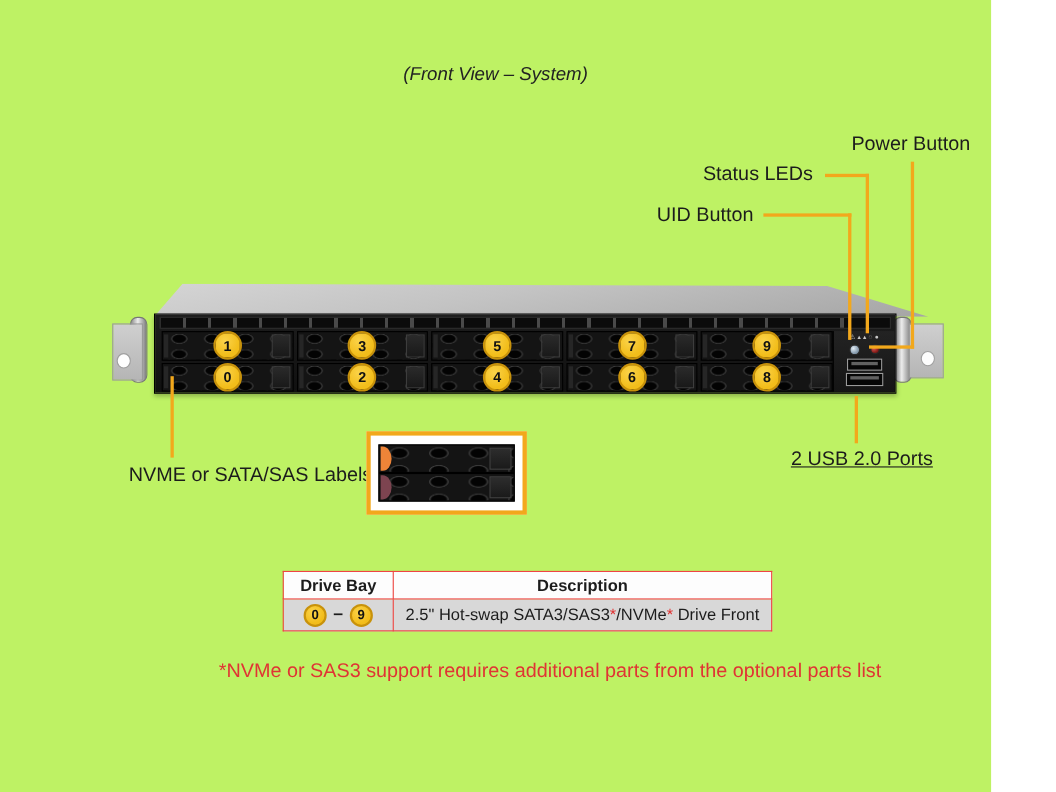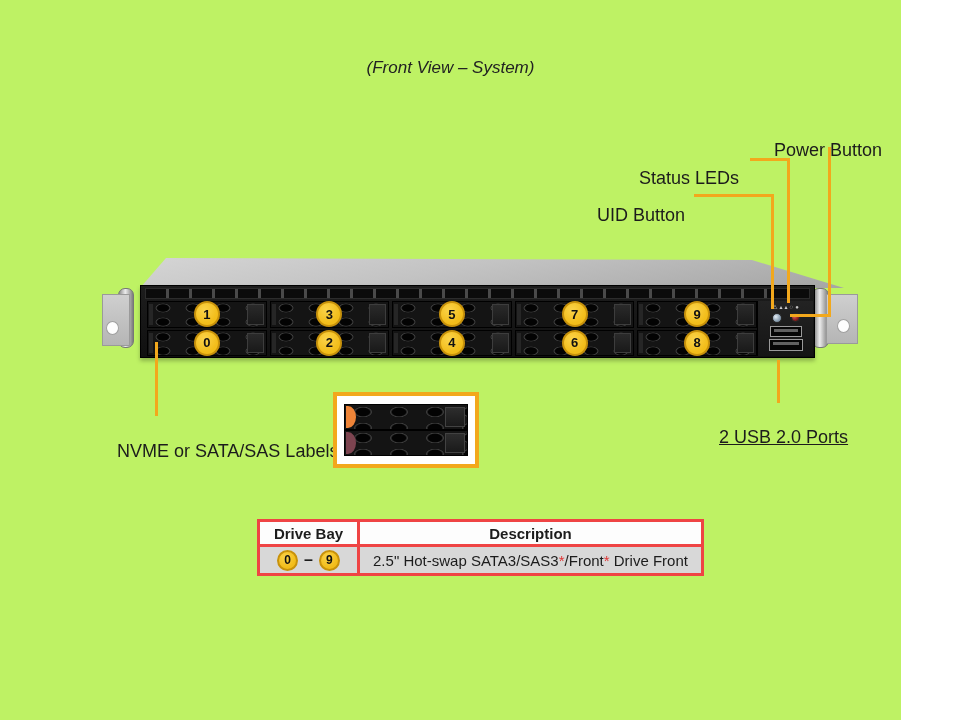--- a/index.html
+++ b/index.html
@@ -8,21 +8,21 @@
     --circle-border:#C8920B;
     --red:#E03434;
     --row-bg:#D8D8D8;
     --ink:#1c1c1c;
   }
   *{margin:0;padding:0;box-sizing:border-box;}
   body{background:#fff;font-family:"Liberation Sans",sans-serif;color:var(--ink);}
   #canvas{position:relative;width:901px;height:720px;background:#bef264;overflow:hidden;}
 
   .abs{position:absolute;}
-  .label{font-size:18px;white-space:nowrap;color:var(--ink);margin-top:20px;}
+  .label{font-size:18px;white-space:nowrap;color:var(--ink);}
   .title{left:0;right:0;top:58px;text-align:center;font-style:italic;font-size:17px;color:#222;}
   .line{background:var(--callout);}
 
   
   #chassis{left:100px;top:252px;width:770px;height:118px;}
   .chassis-top{position:absolute;left:0;top:0;width:770px;height:40px;
     clip-path:polygon(66px 6px,652px 8px,744px 36px,40px 36px);
     background:linear-gradient(170deg,#d8d8d8 0%,#c3c3c3 45%,#a2a2a2 100%);}
   .front-panel{position:absolute;left:40px;top:33px;width:675px;height:73px;
     background:linear-gradient(#1d1d1d,#101010);border:1px solid #000;
@@ -82,21 +82,21 @@
       radial-gradient(12px 7px at 0px 15px,#030303 55%,#3f3f3f 70%,#141414 78%),
       radial-gradient(12px 7px at 36px 15px,#030303 55%,#3f3f3f 70%,#141414 78%);
     background-size:36px 16px;}
   .inset-tray::after{content:"";position:absolute;right:2px;top:2px;bottom:2px;width:18px;
     background:linear-gradient(#2d2d2d,#1a1a1a);border:1px solid #424242;}
   .tray-label{position:absolute;left:1px;top:1px;bottom:1px;width:10px;
     border-radius:0 80% 80% 0 / 0 50% 50% 0;}
 
   
   #spec-table{left:257px;top:519px;border-collapse:collapse;}
-  #spec-table th,#spec-table td{border:3px solid #ef4444;text-align:center;vertical-align:middle;}
+  #spec-table th,#spec-table td{border:1px solid #ef4444;text-align:center;vertical-align:middle;}
   #spec-table th{background:#fdfdfd;font-size:15px;font-weight:bold;height:25px;padding:0 10px;}
   #spec-table td{background:var(--row-bg);height:29px;font-size:15px;}
   .bay-cell{width:100px;}
   .desc-cell{width:344px;margin-top:32px;}
   .range-wrap{display:inline-flex;align-items:center;gap:6px;}
   .badge.small{width:21px;height:21px;font-size:12px;border-width:2px;}
   .range-dash{font-weight:bold;font-size:16px;line-height:1;}
   .red{color:var(--red);}
 
   .footnote{left:40px;width:920px;top:599px;text-align:center;font-size:18px;color:var(--red);white-space:nowrap;}
@@ -217,18 +217,19 @@
     </thead>
     <tbody>
       <tr>
         <td class="bay-cell">
           <span class="range-wrap">
             <span class="badge small">0</span>
             <span class="range-dash">–</span>
             <span class="badge small">9</span>
           </span>
         </td>
-        <td class="desc-cell"><span>2.5" Hot-swap SATA3/SAS3</span><span class="red">*</span><span>/Front</span><span class="red">*</span><span> Drive Front</span></td>
+        <td class="desc-cell"><span>2.5" Hot-swap SATA3/SAS3</span><span class="red">*</span><span>/NVMe</span><span class="red">*</span><span> Drive Front</span></td>
       </tr>
     </tbody>
   </table>
 
+  <div class="abs footnote">*NVMe or SAS3 support requires additional parts from the optional parts list</div>
 </div>
 
 </body></html>

